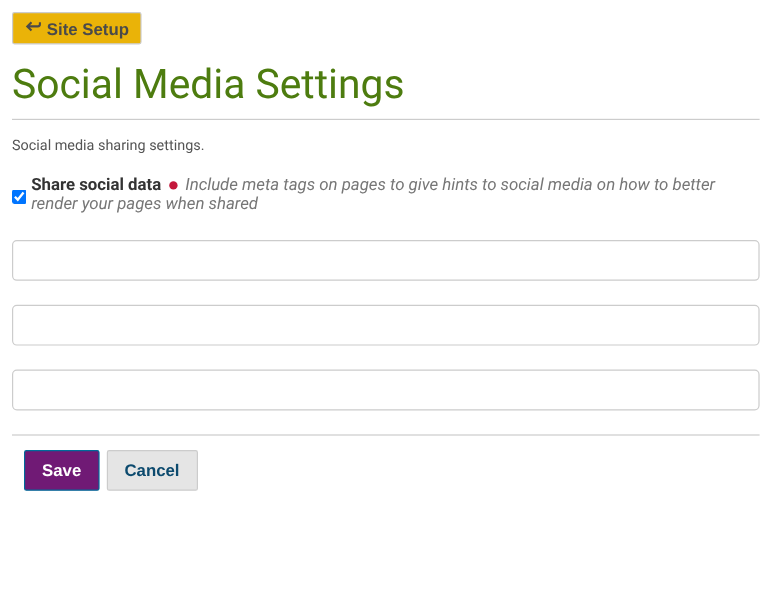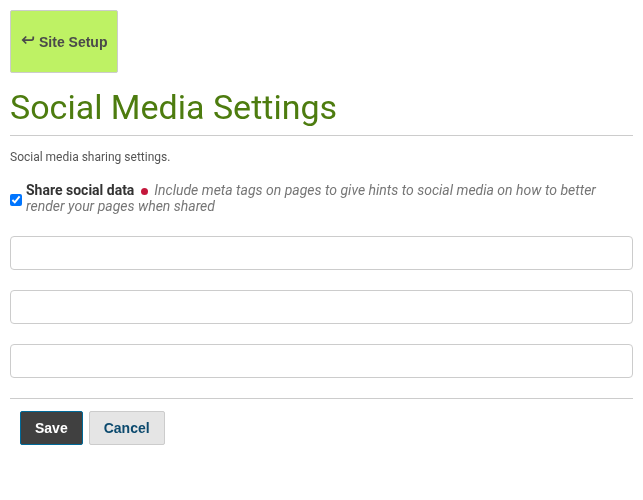--- a/index.html
+++ b/index.html
@@ -8,23 +8,23 @@
     font-size: 14px;
     color: #333;
     background: #fff;
     padding: 10px;
     width: 643px;
   }
   .site-setup-btn {
     display: inline-flex;
     align-items: center;
     gap: 4px;
-    background: #bef264;
+    background: #eab308;
     border: 1px solid #ccc;
-    padding: 22px 10px;
+    padding: 4px 10px;
     font-size: 14px;
     font-weight: 600;
     color: #4a4a4a;
     cursor: pointer;
     border-radius: 2px;
   }
   .site-setup-btn svg {
     width: 14px;
     height: 14px;
   }
@@ -104,21 +104,21 @@
   }
   .btn {
     padding: 8px 14px;
     font-size: 14px;
     font-weight: 600;
     border: 1px solid transparent;
     border-radius: 2px;
     cursor: pointer;
   }
   .btn-primary {
-    background: #404040;
+    background: #701a75;
     color: #fff;
     border-color: #006a99;
   }
   .btn-default {
     background: #e5e5e5;
     color: #0c4a6e;
     border-color: #ccc;
   }
 </style>
 </head>

